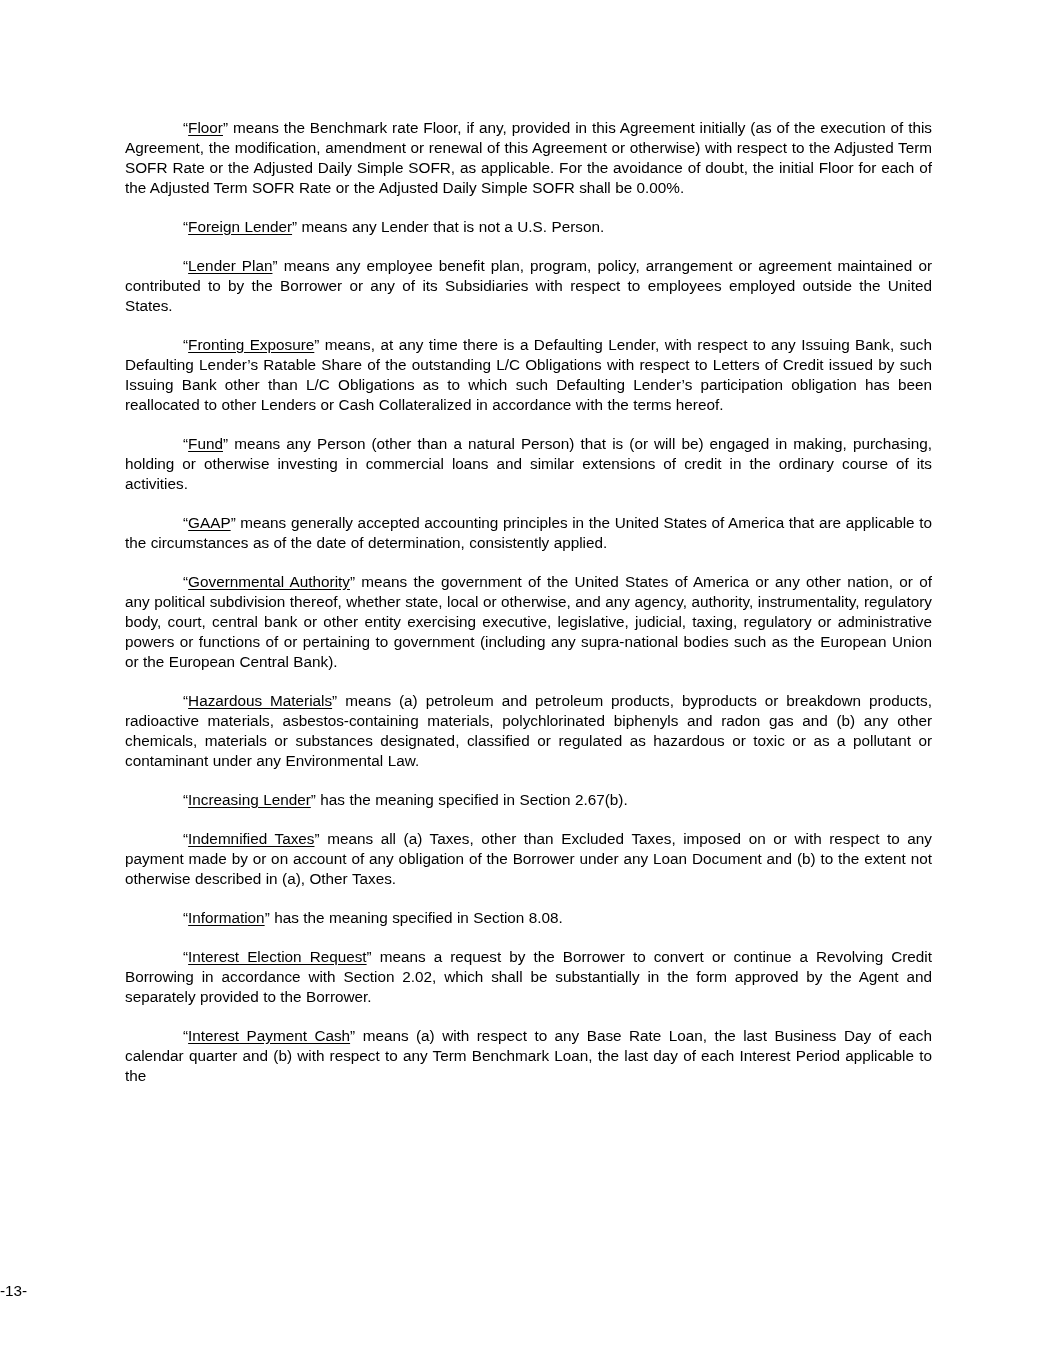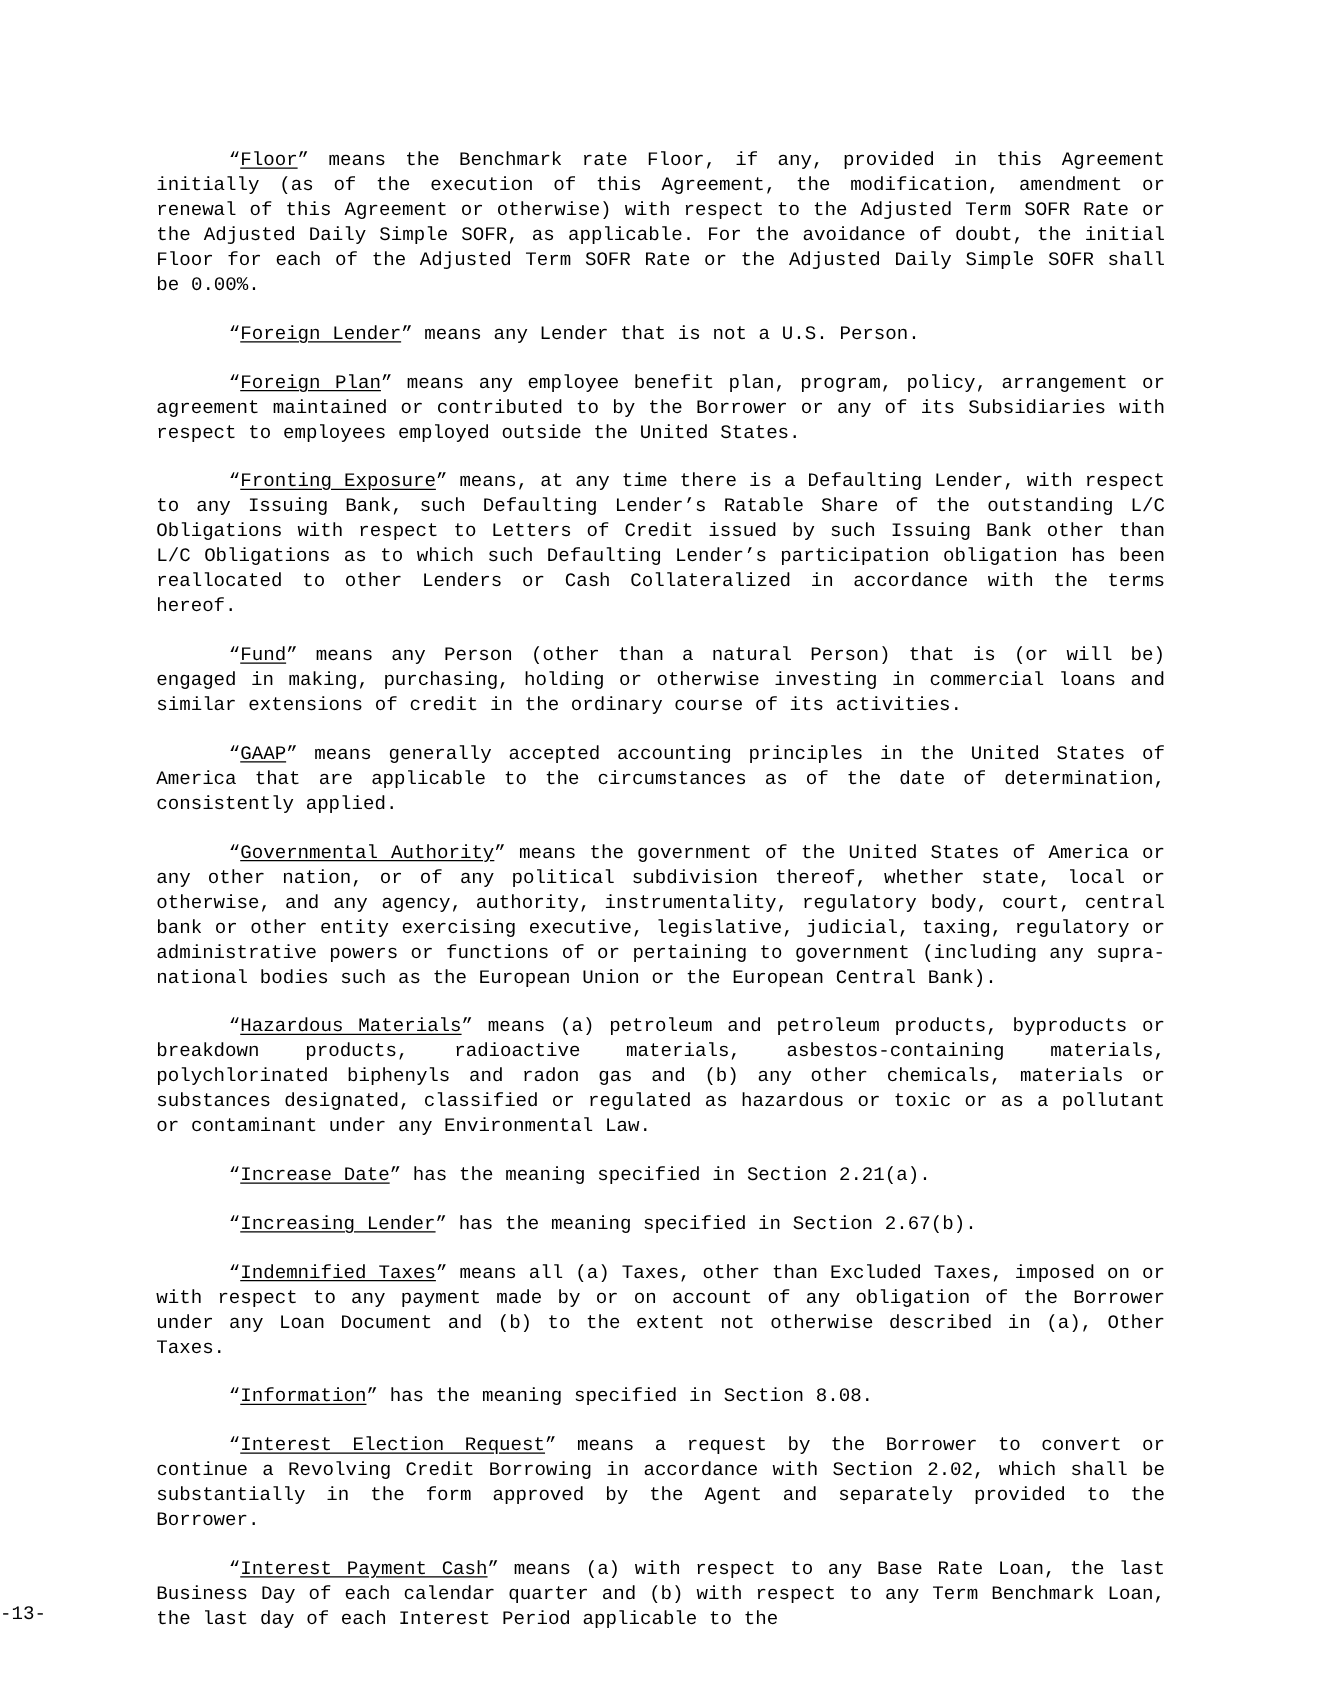--- a/index.html
+++ b/index.html
@@ -6,21 +6,21 @@
     margin: 0;
     padding: 0;
     background: #ffffff;
   }
   .page {
     position: relative;
     width: 1055px;
     height: 1365px;
     background: #ffffff;
     color: #000000;
-    font-family: Liberation Mono, monospace;
+    font-family: Liberation Sans, sans-serif;
     overflow: hidden;
   }
   .doc-body {
     position: absolute;
     top: 118px;
     left: 125px;
     width: 807px;
   }
   .para {
     margin: 0 0 19px 0;
@@ -45,27 +45,26 @@
     line-height: 20px;
   }
 </style>
 </head>
 <body>
 
 <main class="page">
   <section class="doc-body" id="doc-body">
       <p class="para"><span>“</span><span class="term">Floor</span><span>” means the Benchmark rate Floor, if any, provided in this Agreement initially (as of the execution of this Agreement, the modification, amendment or renewal of this Agreement or otherwise) with respect to the Adjusted Term SOFR Rate or the Adjusted Daily Simple SOFR, as applicable.  For the avoidance of doubt, the initial Floor for each of the Adjusted Term SOFR Rate or the Adjusted Daily Simple SOFR shall be 0.00%.</span></p>
       <p class="para"><span>“</span><span class="term">Foreign Lender</span><span>” means any Lender that is not a U.S. Person.</span></p>
-      <p class="para"><span>“</span><span class="term">Foreign Plan</span><span>” means any employee benefit plan, program, policy, arrangement or agreement maintained or contributed to by the Borrower or any of its Subsidiaries with respect to employees employed outside the United States.</span></p>
+      <p class="para"><span>“</span><span class="term">Lender Plan</span><span>” means any employee benefit plan, program, policy, arrangement or agreement maintained or contributed to by the Borrower or any of its Subsidiaries with respect to employees employed outside the United States.</span></p>
       <p class="para"><span>“</span><span class="term">Fronting Exposure</span><span>” means, at any time there is a Defaulting Lender, with respect to any Issuing Bank, such Defaulting Lender’s Ratable Share of the outstanding L/C Obligations with respect to Letters of Credit issued by such Issuing Bank other than L/C Obligations as to which such Defaulting Lender’s participation obligation has been reallocated to other Lenders or Cash Collateralized in accordance with the terms hereof.</span></p>
       <p class="para"><span>“</span><span class="term">Fund</span><span>” means any Person (other than a natural Person) that is (or will be) engaged in making, purchasing, holding or otherwise investing in commercial loans and similar extensions of credit in the ordinary course of its activities.</span></p>
       <p class="para"><span>“</span><span class="term">GAAP</span><span>” means generally accepted accounting principles in the United States of America that are applicable to the circumstances as of the date of determination, consistently applied.</span></p>
       <p class="para"><span>“</span><span class="term">Governmental Authority</span><span>” means the government of the United States of America or any other nation, or of any political subdivision thereof, whether state, local or otherwise, and any agency, authority, instrumentality, regulatory body, court, central bank or other entity exercising executive, legislative, judicial, taxing, regulatory or administrative powers or functions of or pertaining to government (including any supra-national bodies such as the European Union or the European Central Bank).</span></p>
       <p class="para"><span>“</span><span class="term">Hazardous Materials</span><span>” means (a) petroleum and petroleum products, byproducts or breakdown products, radioactive materials, asbestos-containing materials, polychlorinated biphenyls and radon gas and (b) any other chemicals, materials or substances designated, classified or regulated as hazardous or toxic or as a pollutant or contaminant under any Environmental Law.</span></p>
-      <p class="para"><span>“</span><span class="term">Increase Date</span><span>” has the meaning specified in Section 2.21(a).</span></p>
       <p class="para"><span>“</span><span class="term">Increasing Lender</span><span>” has the meaning specified in Section 2.67(b).</span></p>
       <p class="para"><span>“</span><span class="term">Indemnified Taxes</span><span>” means all (a) Taxes, other than Excluded Taxes, imposed on or with respect to any payment made by or on account of any obligation of the Borrower under any Loan Document and (b) to the extent not otherwise described in (a), Other Taxes.</span></p>
       <p class="para"><span>“</span><span class="term">Information</span><span>” has the meaning specified in Section 8.08.</span></p>
       <p class="para"><span>“</span><span class="term">Interest Election Request</span><span>” means a request by the Borrower to convert or continue a Revolving Credit Borrowing in accordance with Section 2.02, which shall be substantially in the form approved by the Agent and separately provided to the Borrower.</span></p>
       <p class="para"><span>“</span><span class="term">Interest Payment Cash</span><span>” means (a) with respect to any Base Rate Loan, the last Business Day of each calendar quarter and (b) with respect to any Term Benchmark Loan, the last day of each Interest Period applicable to the</span></p>
     </section>
   <footer class="pagenum">-13-</footer>
 </main>
 
 </body></html>

